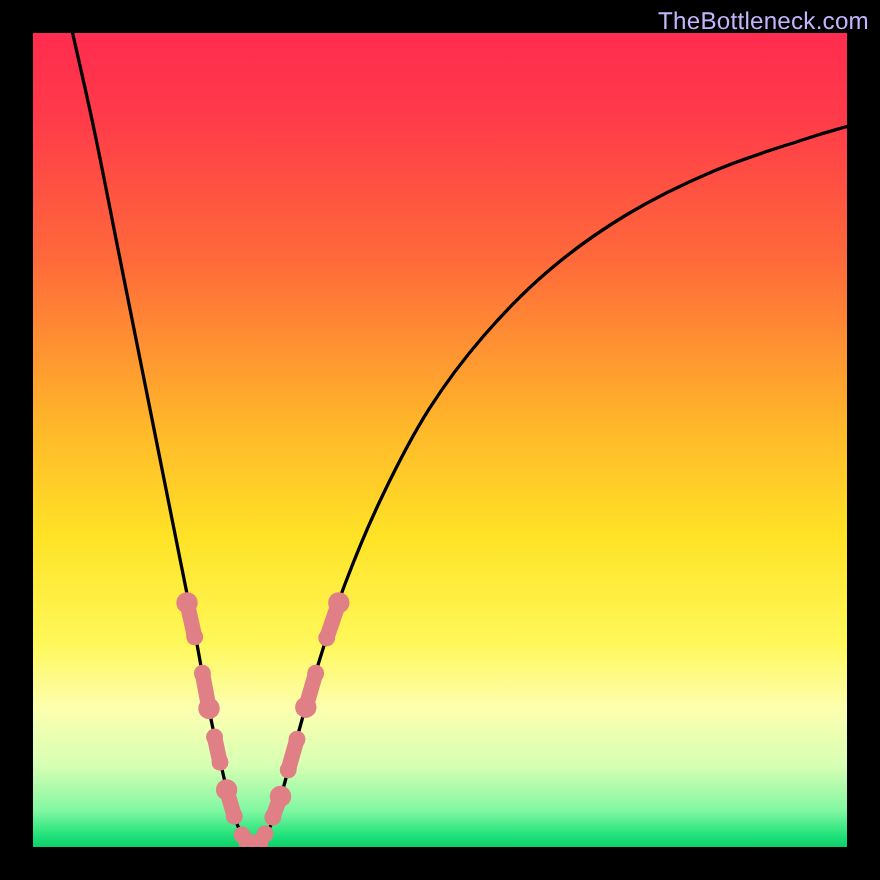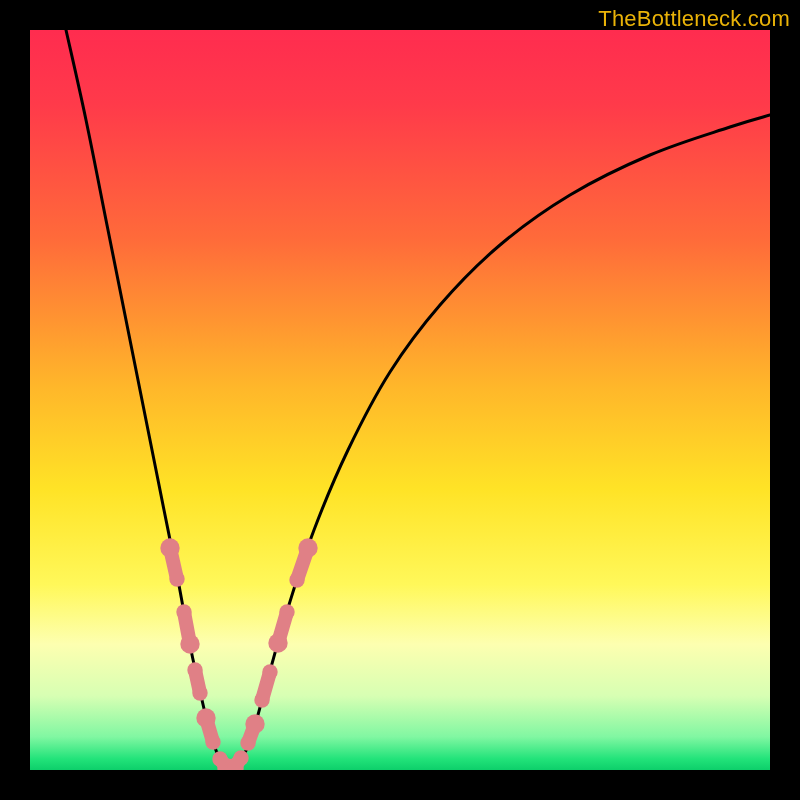--- a/index.html
+++ b/index.html
@@ -32,21 +32,21 @@
     position: absolute;
     left: 0;
     top: 0;
     width: 100%;
     height: 100%;
   }
   .watermark {
     position: absolute;
     top: 6px;
     right: 10px;
-    color: #eab308;
+    color: #c4b5fd;
     font-size: 22px;
     font-weight: 500;
     letter-spacing: 0.2px;
     z-index: 5;
   }
   svg.curve {
     position: absolute;
     left: 0;
     top: 0;
     width: 740px;

